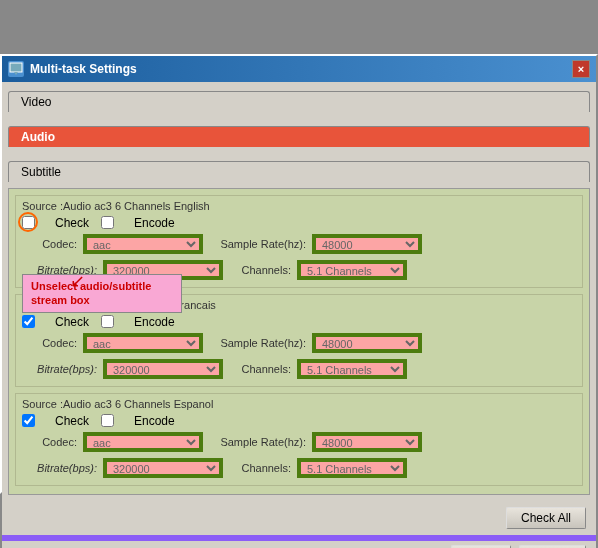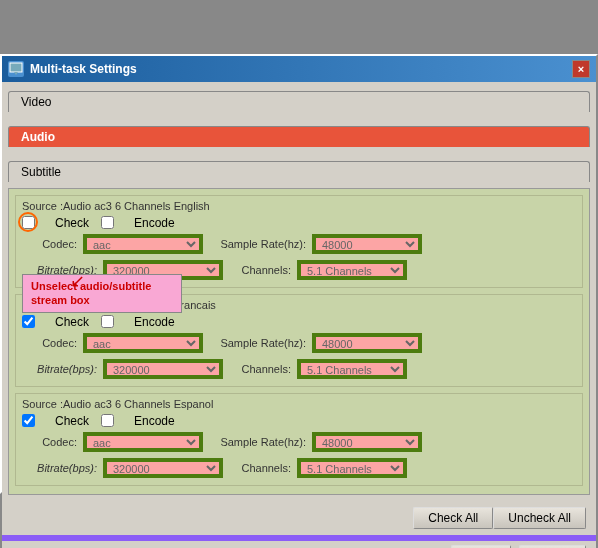--- a/index.html
+++ b/index.html
@@ -386,20 +386,19 @@
       </div>
     </div>
 
     <div class="tooltip-arrow">↙</div>
     <div class="tooltip-box">
       <span>Unselect audio/subtitle stream box</span>
     </div>
 
     <div class="bottom-bar">
       <button class="btn">Check All</button>
-      <button class="btn">Uncheck All</button>
     </div>
     <div class="footer-bar">
       <button class="btn">OK</button>
       <button class="btn">Cancel</button>
     </div>
   </div>
 </div>
 
 </body></html>

